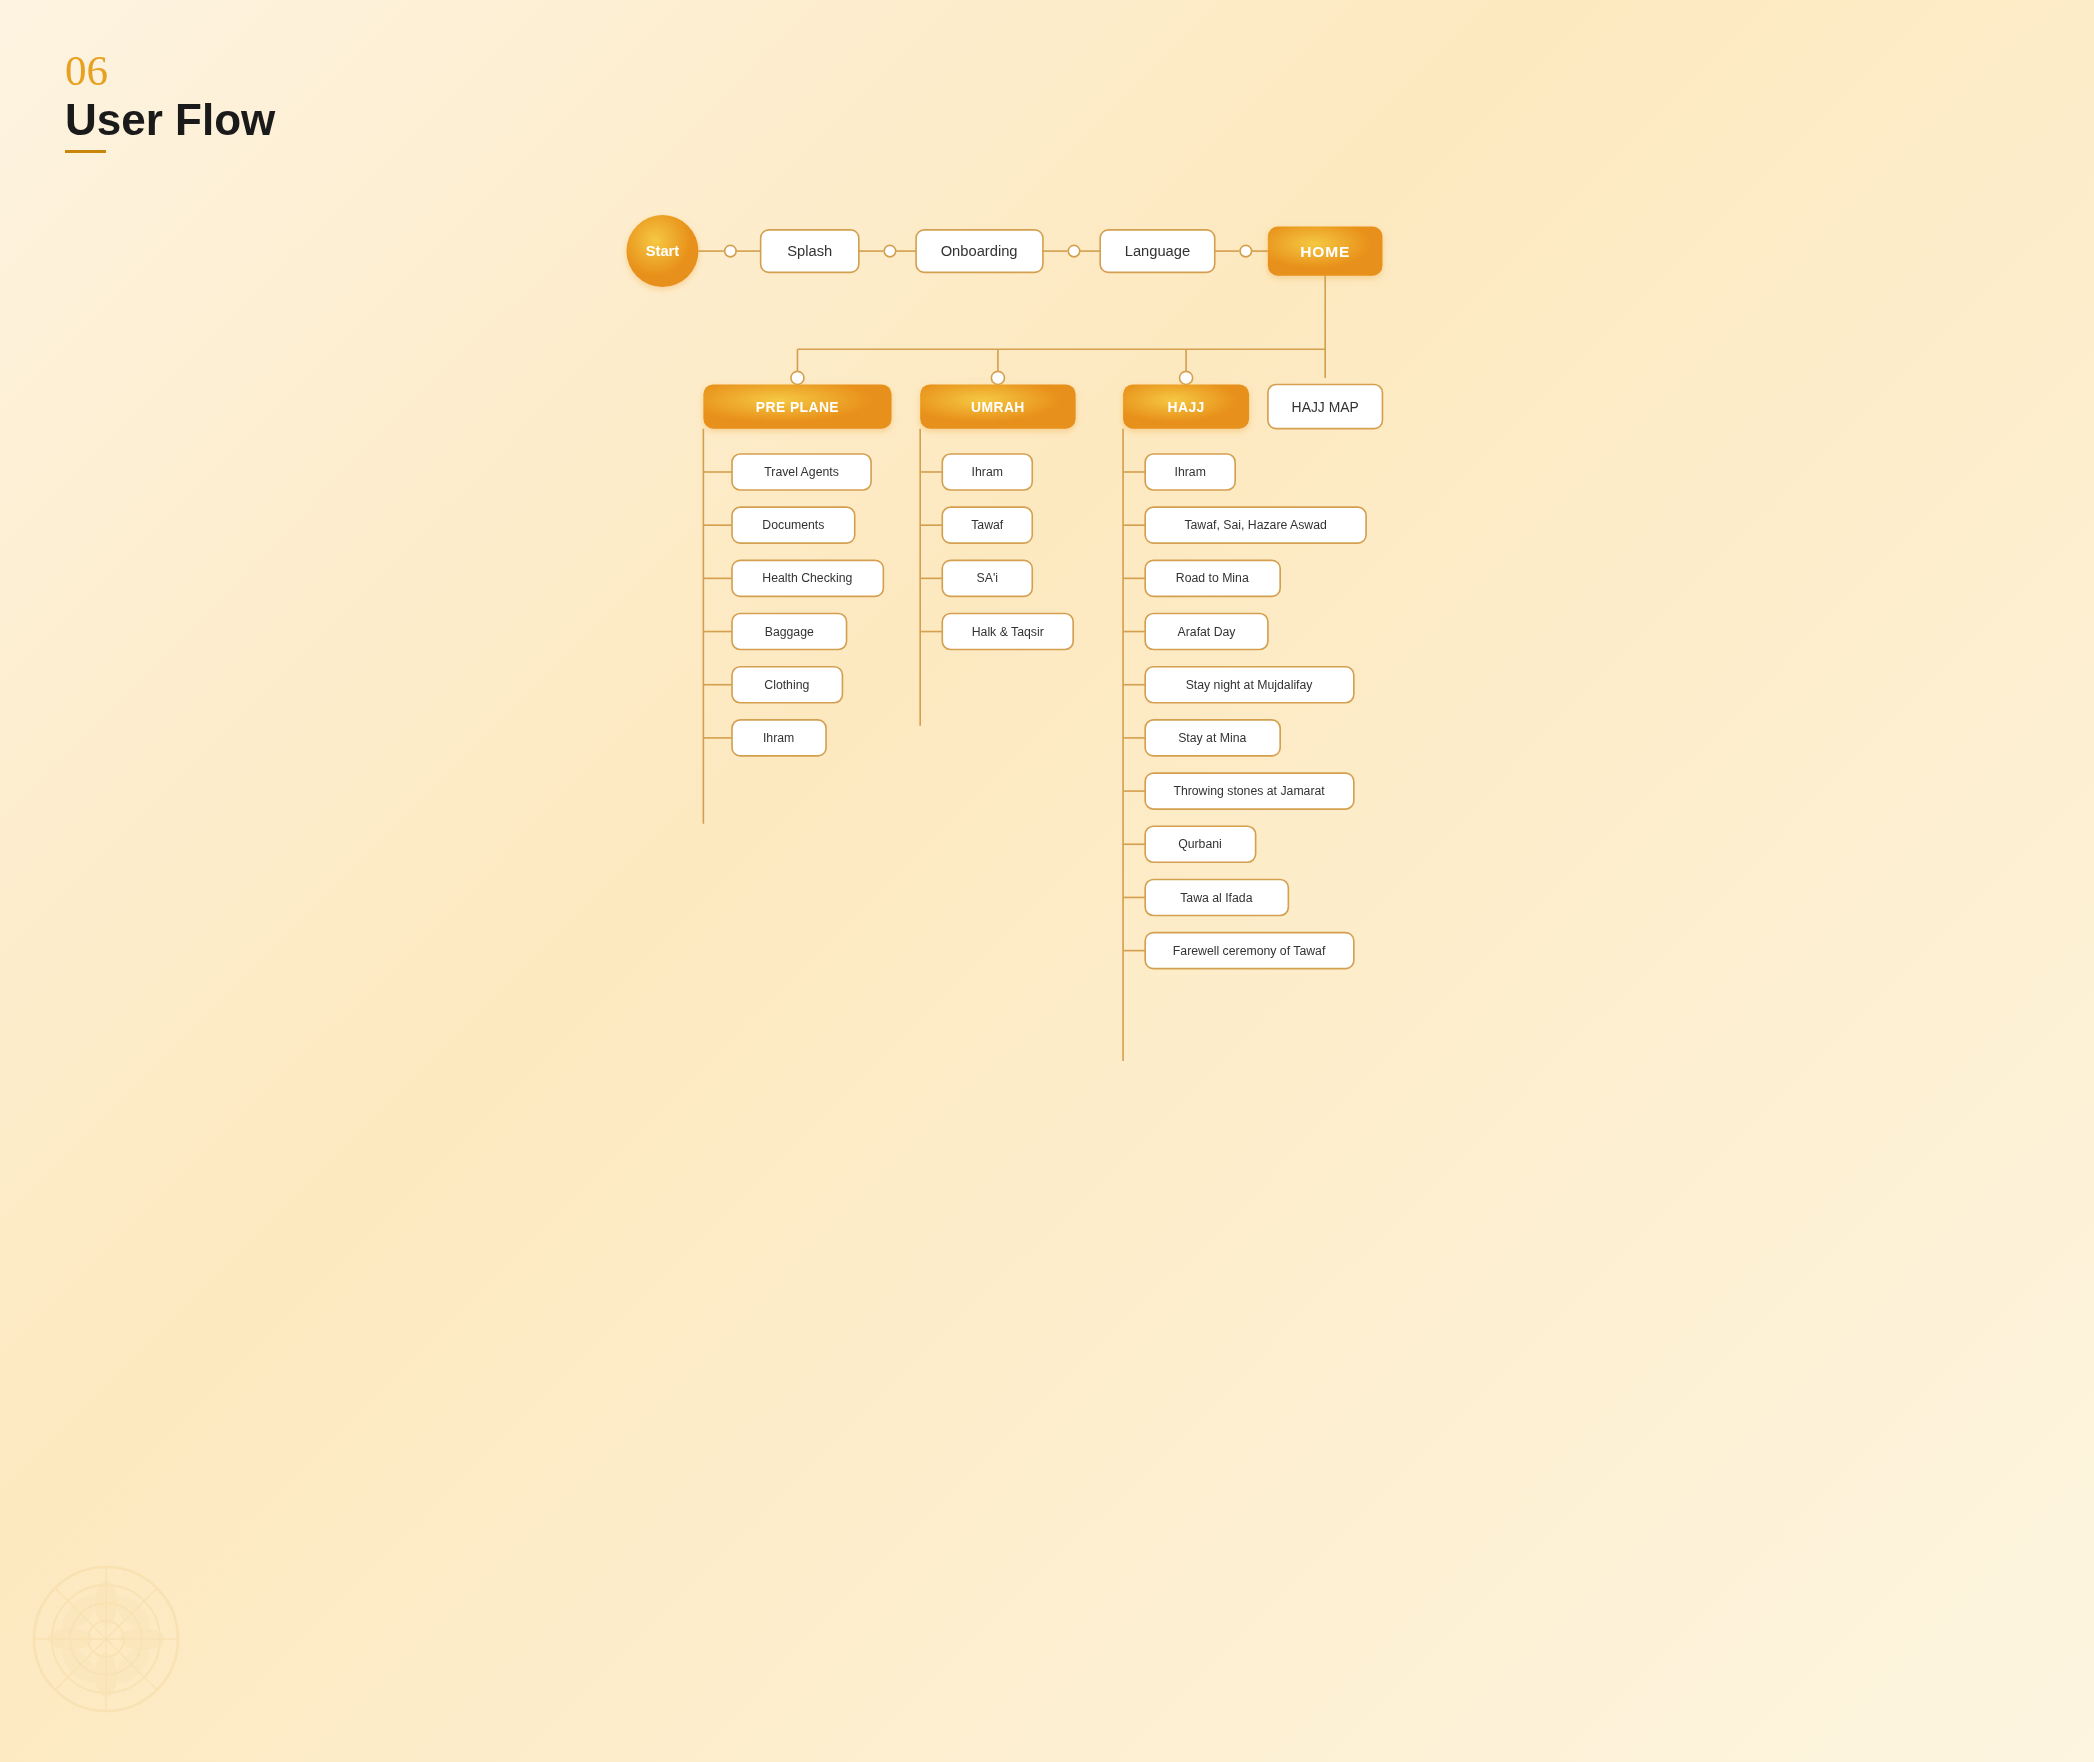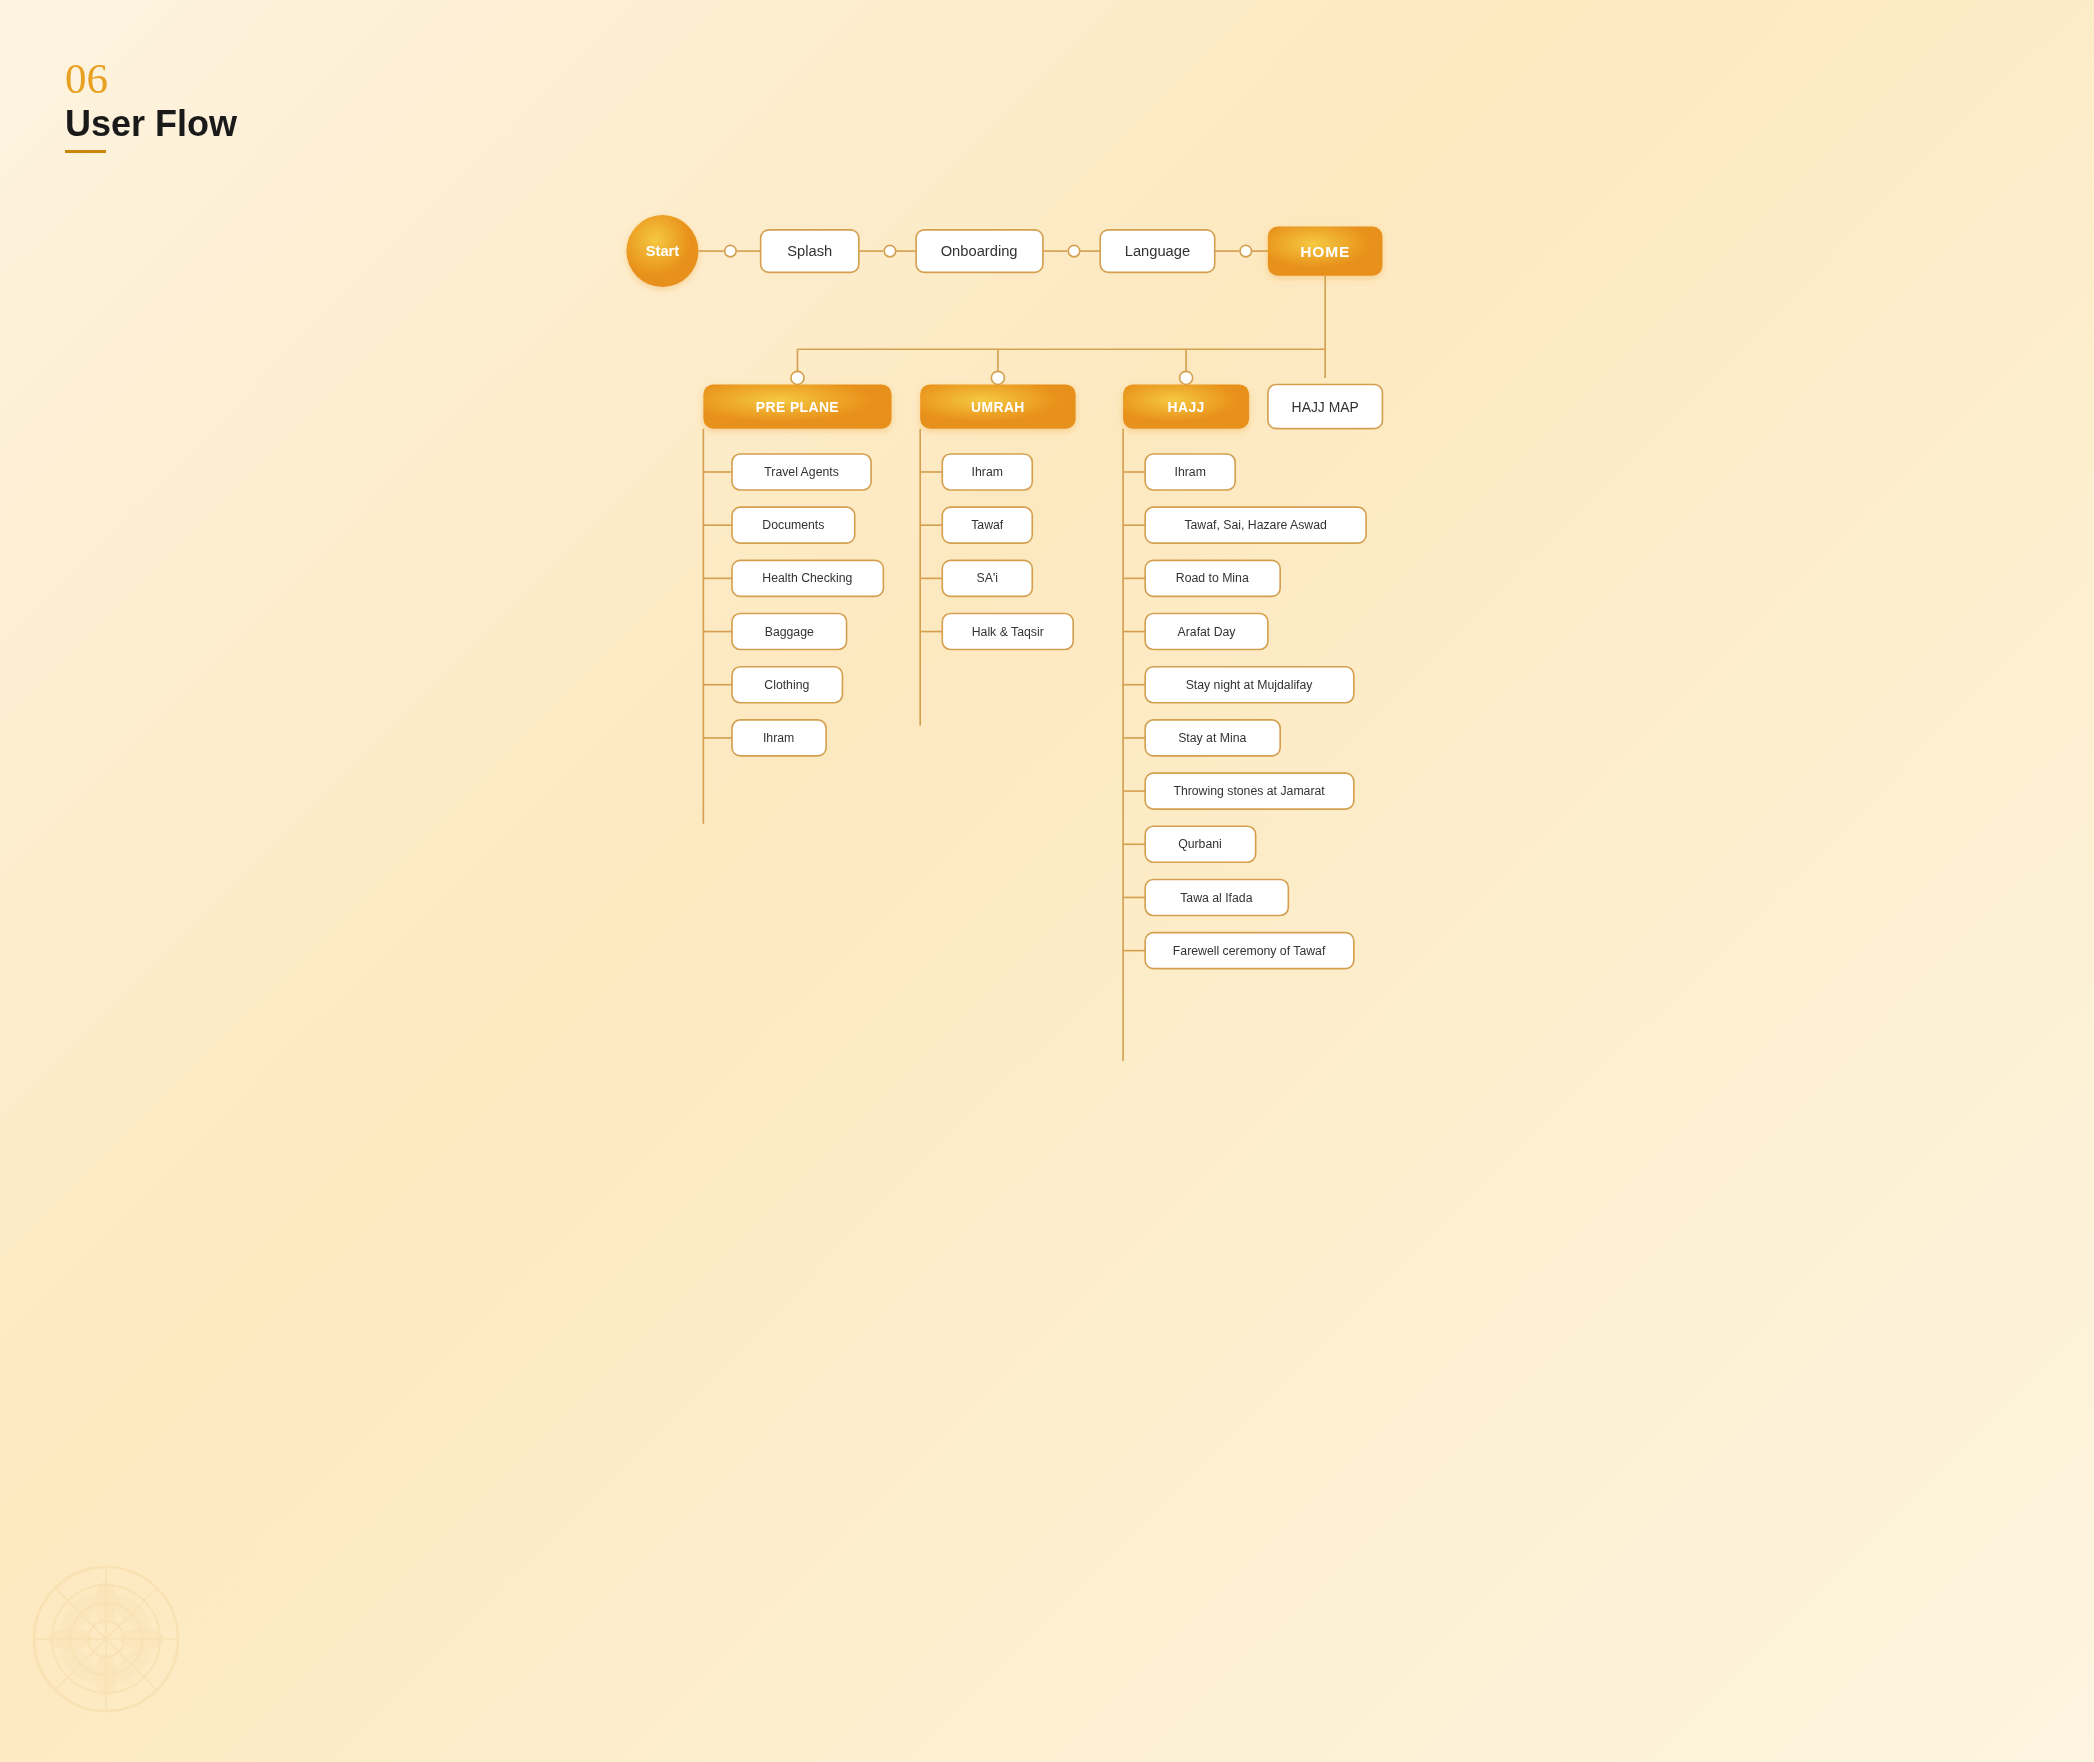--- a/index.html
+++ b/index.html
@@ -27,25 +27,24 @@
       border-radius: 50%;
     }
 
     .page-number {
       font-size: 43px;
       color: #e8a020;
       font-family: Georgia, serif;
       font-weight: normal;
       line-height: 1;
       margin-bottom: 3.3px;
-      margin-top: 8px;
     }
 
     .page-title {
-      font-size: 36px;
+      font-size: 44px;
       font-weight: 800;
       color: #1a1a1a;
       font-family: Arial, sans-serif;
       margin-bottom: 4.9px;
     }
 
     .title-underline {
       width: 41px;
       height: 2.5px;
       background: #c8860a;

